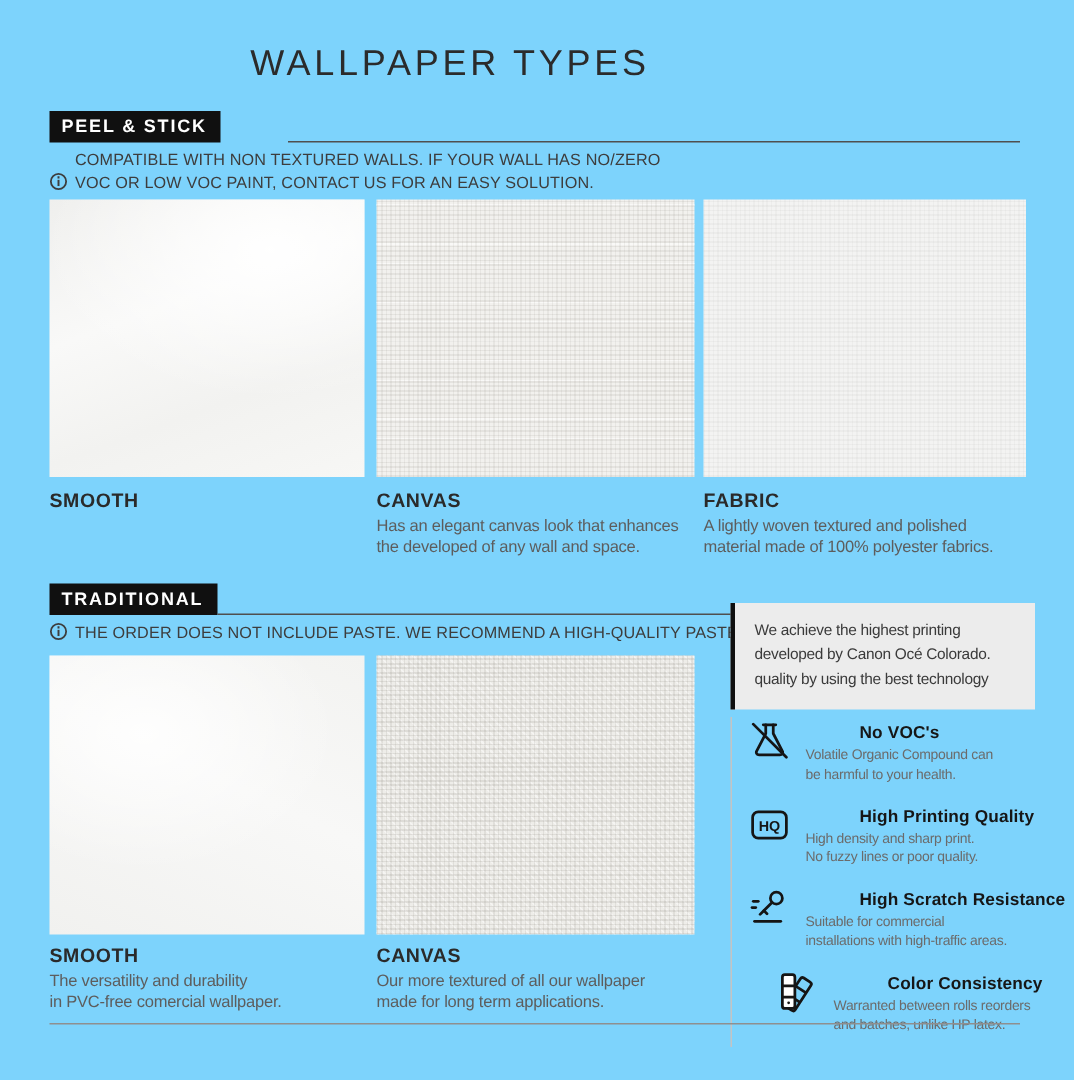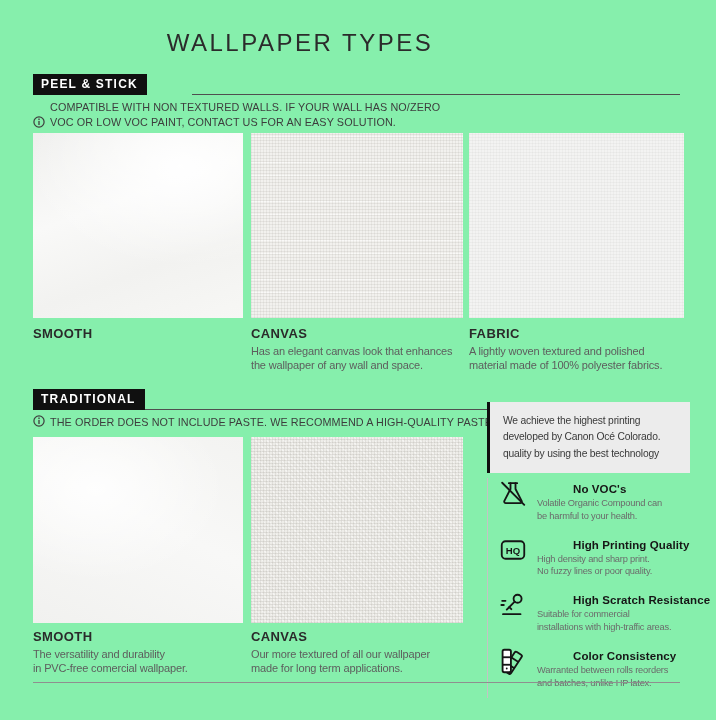--- a/index.html
+++ b/index.html
@@ -1,16 +1,16 @@
 <!DOCTYPE html>
 <html><head>
 <meta charset="utf-8">
 <style>
   html,body{margin:0;padding:0;background:#ffffff;}
-  .page{position:relative;width:716px;height:720px;background:#86efac;overflow:hidden;
+  .page{position:relative;width:716px;height:720px;background:#7dd3fc;overflow:hidden;
         font-family:"Liberation Sans", sans-serif;color:#2e2e2e;}
 
   .title{position:absolute;left:33px;top:29px;width:534px;text-align:center;
          font-size:24px;font-weight:400;letter-spacing:2.5px;color:#2b2b2b;}
 
   .sec-header{position:absolute;left:33px;right:36px;display:flex;align-items:flex-end;}
   .badge{background:#101010;color:#ffffff;font-size:12px;font-weight:bold;
          letter-spacing:1.2px;padding:4px 9px 4px 8px;line-height:1.1;}
   .header-line{flex:1;border-bottom:1.5px solid #4f4f4f;}
 
@@ -43,21 +43,21 @@
   .sw-desc .ln{display:block;white-space:nowrap;line-height:1.3;}
 
   .quality-box{position:absolute;left:487px;top:402px;width:203px;box-sizing:border-box;
       background:#ececec;border-left:3px solid #0f0f0f;padding:11px 10px 11px 13px;
       font-size:10.3px;letter-spacing:-0.2px;color:#3a3a3a;}
   .quality-box .ln{display:block;white-space:nowrap;line-height:1.6;}
 
   .features{position:absolute;left:487px;top:478px;width:208px;box-sizing:border-box;
       border-left:1px solid #c4c4c4;padding:1px 0 0 10px;}
   .feature{display:flex;gap:9px;margin-bottom:12px;}
-  .feature:last-child{margin-bottom:8px;}
+  .feature:last-child{margin-bottom:8px;justify-content:flex-end;}
   .f-icon{flex:0 0 30px;width:30px;height:30px;}
   .f-title{font-size:11.5px;font-weight:bold;color:#161616;letter-spacing:0.1px;
            line-height:1.2;margin-bottom:2px;white-space:nowrap;padding-left:36px;}
   .f-desc .ln{display:block;white-space:nowrap;font-size:9.3px;letter-spacing:-0.2px;
               color:#6b6b6b;line-height:1.38;}
 
   .bottom-rule{position:absolute;left:33px;right:36px;top:682px;border-top:1px solid #8f8f8f;}
 </style>
 </head>
 <body>
@@ -87,21 +87,21 @@
 
   <div class="swatch tex-smooth" style="left:33px;top:133px;width:210px;height:185px;"></div>
   <div class="swatch tex-canvas" style="left:251px;top:133px;width:212px;height:185px;"></div>
   <div class="swatch tex-fabric" style="left:469px;top:133px;width:215px;height:185px;"></div>
 
   <div class="sw-name" style="left:33px;top:326px;">SMOOTH</div>
 
   <div class="sw-name" style="left:251px;top:326px;">CANVAS</div>
   <div class="sw-desc" style="left:251px;top:344px;width:218px;">
     <span class="ln">Has an elegant canvas look that enhances</span>
-    <span class="ln">the wallpaper of any wall and space.</span>
+    <span class="ln">the developed of any wall and space.</span>
   </div>
 
   <div class="sw-name" style="left:469px;top:326px;">FABRIC</div>
   <div class="sw-desc" style="left:469px;top:344px;width:218px;">
     <span class="ln">A lightly woven textured and polished</span>
     <span class="ln">material made of 100% polyester fabrics.</span>
   </div>
 
   <div class="sec-header" style="top:389px;justify-content:space-between;">
     <div class="badge">TRADITIONAL</div>

